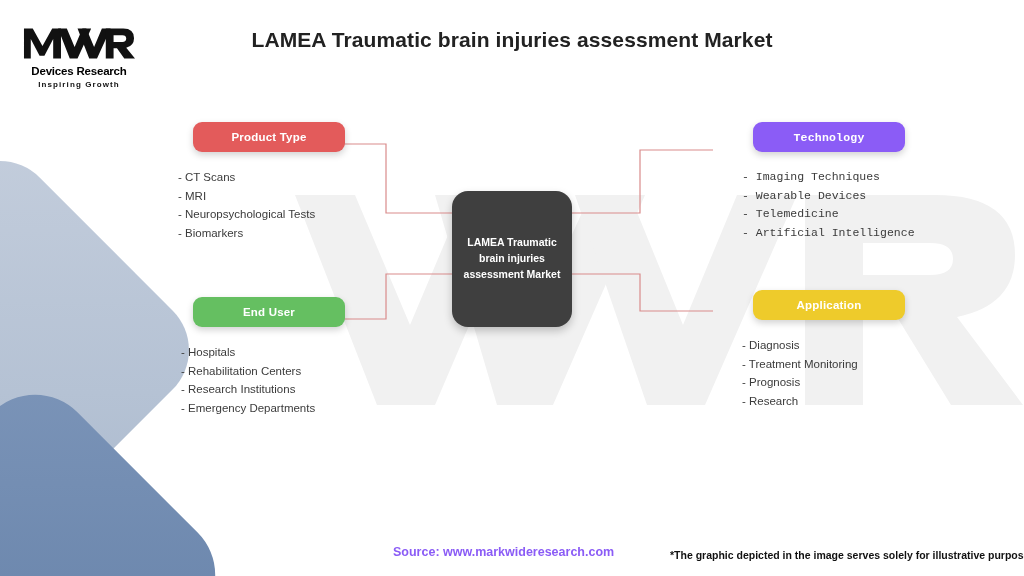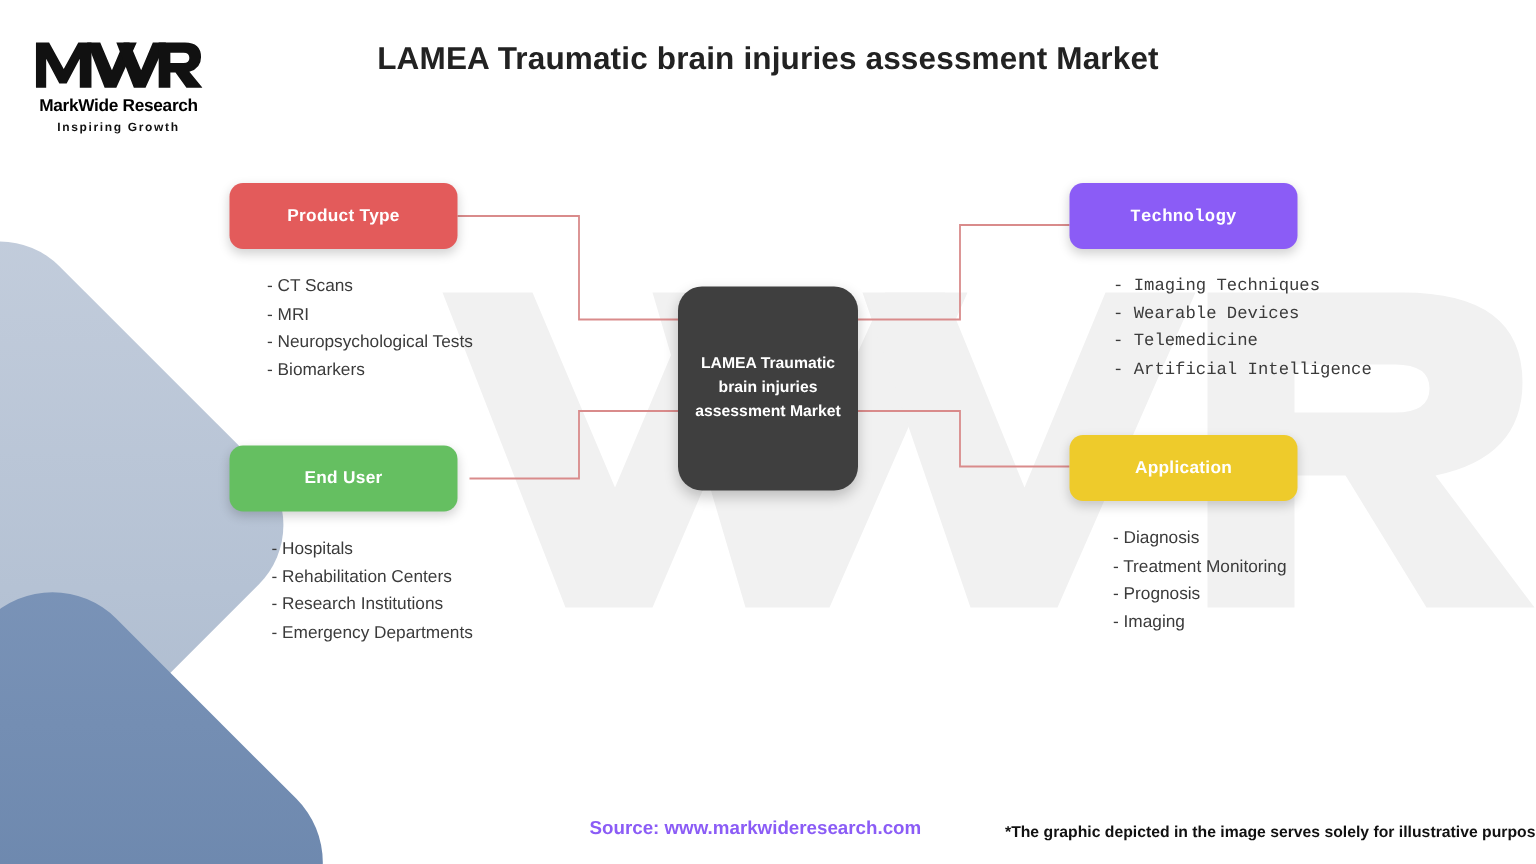--- a/index.html
+++ b/index.html
@@ -103,30 +103,31 @@
     left: 0; top: 0;
     width: 1024px; height: 576px;
     z-index: 3;
     pointer-events: none;
   }
 
   
   .branch { position: absolute; z-index: 5; }
   .branch-pill {
     width: 152px;
-    height: 44px;
+    height: 30px;
     border-radius: 9px;
     display: flex;
     align-items: center;
     justify-content: center;
     color: #ffffff;
     font-size: 11.5px;
     font-weight: bold;
     letter-spacing: 0.2px;
     box-shadow: 0 3px 7px rgba(0,0,0,0.18);
+    margin-left: 40px;
   }
   .branch-list {
     margin-top: 16px;
     font-size: 11.5px;
     color: #3b3b3b;
     line-height: 1.62;
   }
   .branch-list div { white-space: nowrap; }
 
   .branch-product  { left: 153px; top: 122px; }
@@ -206,21 +207,21 @@
   <div class="logo">
     <svg class="logo-mark" viewBox="0 0 230 72" xmlns="http://www.w3.org/2000/svg">
       <g fill="#111111">
         <polygon points="2,68 2,6 20,6 40,42 60,6 78,6 78,68 62,68 62,28 44,62 34,62 16,28 16,68"></polygon>
         <polygon points="72,6 90,6 106,44 122,6 140,6 112,68 96,68"></polygon>
         <polygon points="112,6 130,6 146,44 162,6 180,6 152,68 136,68"></polygon>
         <path d="M170,6 L206,6 Q228,6 228,26 Q228,41 212,46 L230,68 L208,68 L193,47 L186,47 L186,68 L170,68 Z
                  M186,20 L186,34 L204,34 Q212,34 212,27 Q212,20 204,20 Z"></path>
       </g>
     </svg>
-    <div class="logo-name">MarkWide Research</div>
+    <div class="logo-name">Devices Research</div>
     <div class="logo-tag">Inspiring Growth</div>
   </div>
 
   <div class="page-title">LAMEA Traumatic brain injuries assessment Market</div>
 
   <svg class="connectors" viewBox="0 0 1024 576" xmlns="http://www.w3.org/2000/svg">
     <g fill="none" stroke="#d98b8b" stroke-width="1.2">
 
       <path d="M305,144 L386,144 L386,213 L452,213"></path>
 
@@ -269,21 +270,21 @@
   </div>
 
   <div class="branch branch-app">
     <div class="branch-pill" style="background:#eecb2b">
       <span>Application</span>
     </div>
     <div class="branch-list">
       <div>- Diagnosis</div>
       <div>- Treatment Monitoring</div>
       <div>- Prognosis</div>
-      <div>- Imaging</div>
+      <div>- Research</div>
     </div>
   </div>
 
   <div class="center-node">
     <span>LAMEA Traumatic brain injuries assessment Market</span>
   </div>
 
   <div class="footer-source">Source: www.markwideresearch.com</div>
   <div class="footer-note">*The graphic depicted in the image serves solely for illustrative purposes</div>
 

